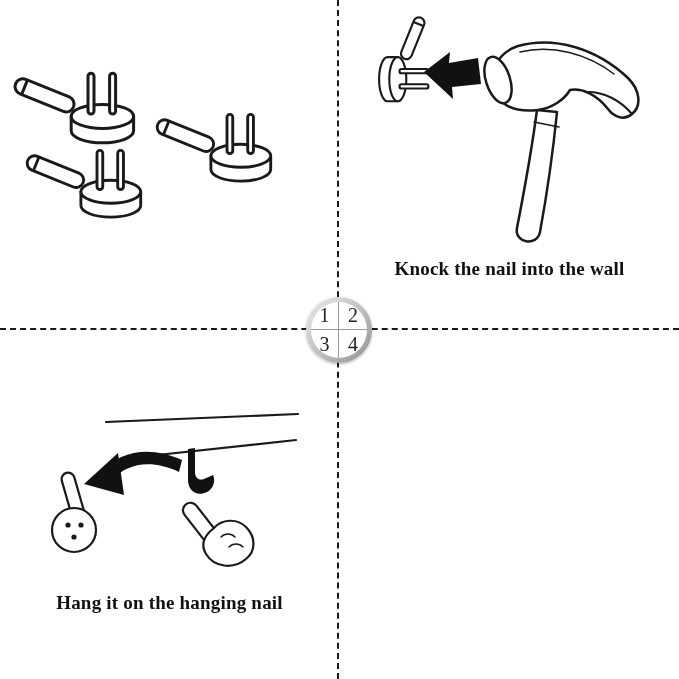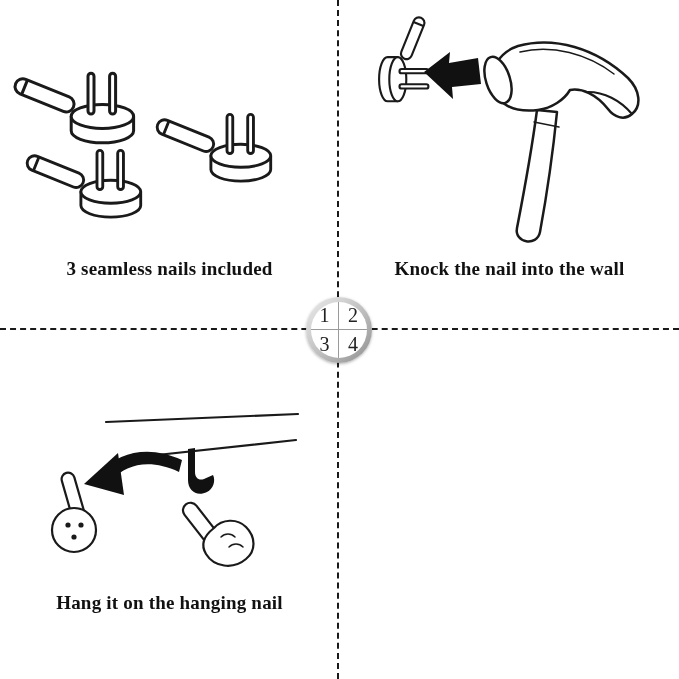--- a/index.html
+++ b/index.html
@@ -56,21 +56,20 @@
 
   <div class="divider-h"></div>
   <div class="divider-v"></div>
 
   <section class="quad q1">
     <svg width="339" height="250" viewBox="0 0 339 250" style="top:10px">
       <use href="#hooknail" transform="translate(16,44) scale(1.2)"></use>
       <use href="#hooknail" transform="translate(158,86) scale(1.15)"></use>
       <use href="#hooknail" transform="translate(28,122) scale(1.15)"></use>
     </svg>
-    <p class="caption">3 seamless nails included</p>
   </section>
 
   <section class="quad q3">
     <svg width="339" height="260" viewBox="0 0 339 260">
       <g stroke="#1a1a1a" stroke-width="2.2" stroke-linecap="round">
         <path d="M106 92 L298 84" fill="none"></path>
         <path d="M148 126 L296 110" fill="none"></path>
       </g>
       <path d="M188 119 L188 150 C188 161 197 167 207 162 C213 159 216 151 213 145 L204 149 C199 151 195 148 195 142 L195 118 Z" fill="#111" stroke="none"></path>
       <g fill="#111" stroke="none">

